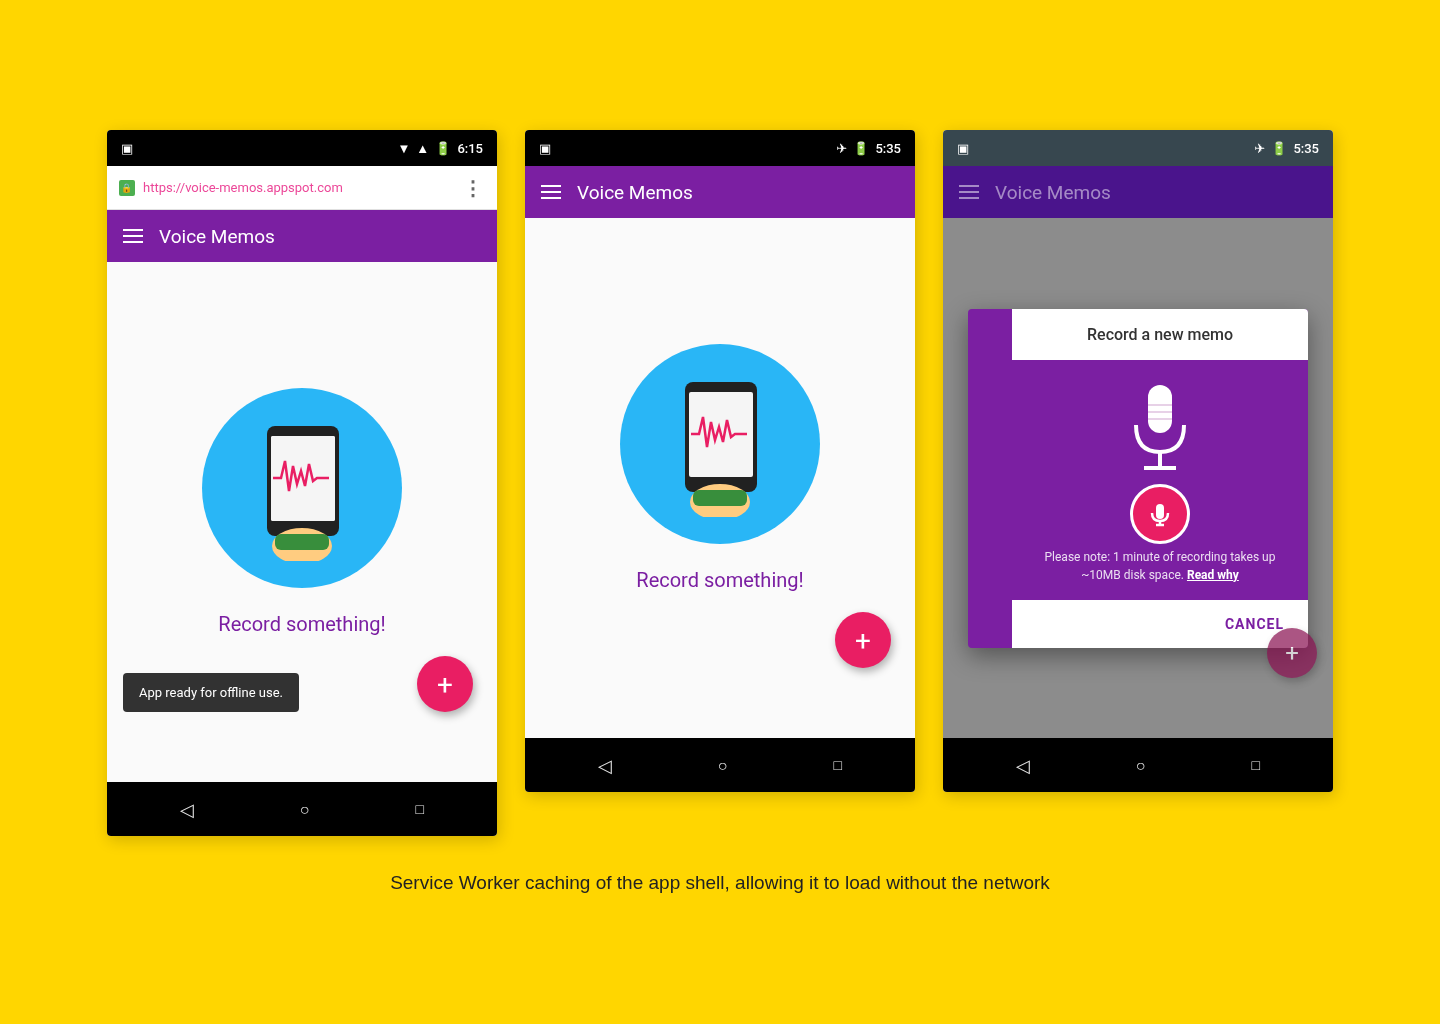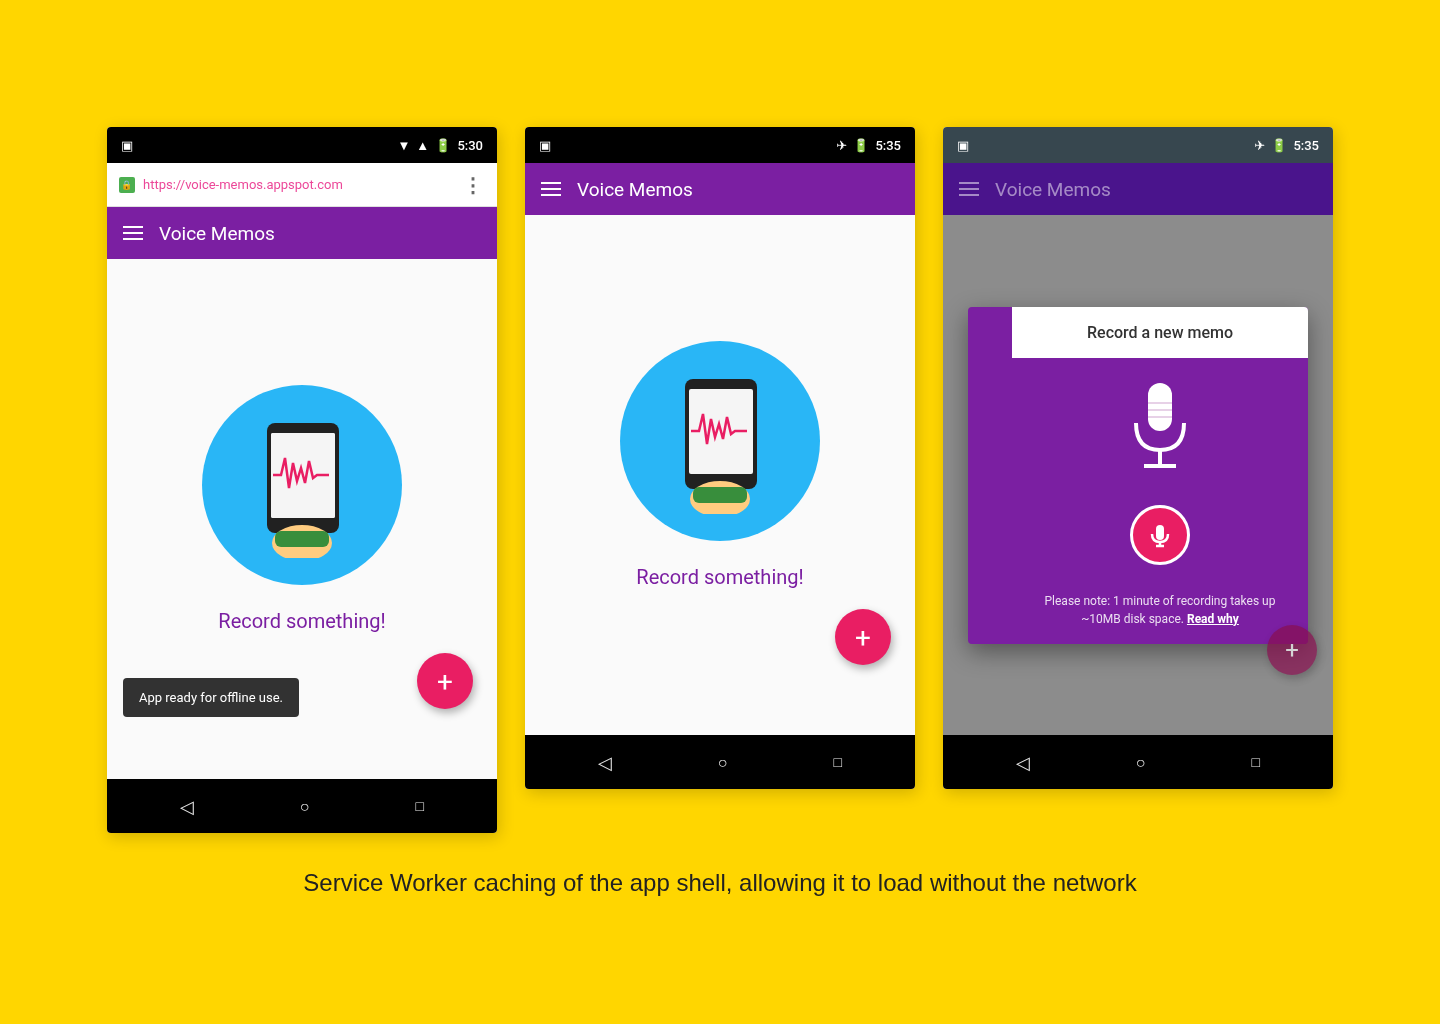--- a/index.html
+++ b/index.html
@@ -159,21 +159,21 @@
       font-size: 28px;
       position: absolute;
       bottom: 70px;
       right: 24px;
       box-shadow: 2px 4px 8px rgba(0,0,0,0.3);
       cursor: pointer;
     }
     
     .snackbar {
       position: absolute;
-      bottom: 62px;
+      bottom: 70px;
       left: 16px;
       background: #323232;
       color: #fff;
       font-size: 13px;
       padding: 12px 16px;
       border-radius: 4px;
     }
     
     .nav-bar {
       background: #000;
@@ -214,21 +214,21 @@
       font-size: 16px;
       color: #333;
       font-weight: 500;
     }
     .dialog-content {
       background: #7B1FA2;
       padding: 20px 16px 16px;
       display: flex;
       flex-direction: column;
       align-items: center;
-      gap: 27px;
+      gap: 4px;
     }
     
     .mic-large {
       display: flex;
       flex-direction: column;
       align-items: center;
     }
     .record-btn {
       width: 60px;
       height: 60px;
@@ -278,21 +278,21 @@
       position: absolute;
       bottom: 60px;
       right: 16px;
       box-shadow: 2px 4px 8px rgba(0,0,0,0.3);
       cursor: pointer;
       opacity: 0.7;
     }
     
     .caption {
       margin-top: 36px;
-      font-size: 24px;
+      font-size: 19px;
       color: #222;
       text-align: center;
       max-width: 900px;
       font-family: Arial, sans-serif;
     }
     
     .tri { font-size: 18px; }
     
     .circ { font-size: 16px; }
     
@@ -305,21 +305,21 @@
 
   <div class="phone">
     <div class="status-bar">
       <div class="left-icons">
         <span>▣</span>
       </div>
       <div class="right-icons">
         <span>▼</span>
         <span>▲</span>
         <span>🔋</span>
-        <span>5:30</span>
+        <span>6:15</span>
       </div>
     </div>
     <div class="url-bar">
       <div class="lock-icon">🔒</div>
       <div class="url-text">https://voice-memos.appspot.com</div>
       <div class="url-menu">⋮</div>
     </div>
     <div class="app-bar">
       <div class="hamburger">
         <span></span>
@@ -450,20 +450,23 @@
               <line x1="13" y1="20" x2="13" y2="24" stroke="white" stroke-width="2.5"></line>
               <line x1="9" y1="24" x2="17" y2="24" stroke="white" stroke-width="2.5"></line>
             </svg>
           </div>
 
           <div class="dialog-note">
             <span>Please note: 1 minute of recording takes up ~10MB disk space.</span>
             <a href="#">Read why</a>
           </div>
         </div>
+        <div class="dialog-actions">
+          <div class="cancel-btn">CANCEL</div>
+        </div>
       </div>
 
       <div class="fab-dimmed">
         <span>+</span>
       </div>
     </div>
     <div class="nav-bar">
       <span class="nav-icon tri">◁</span>
       <span class="nav-icon circ">○</span>
       <span class="nav-icon sqr">□</span>

